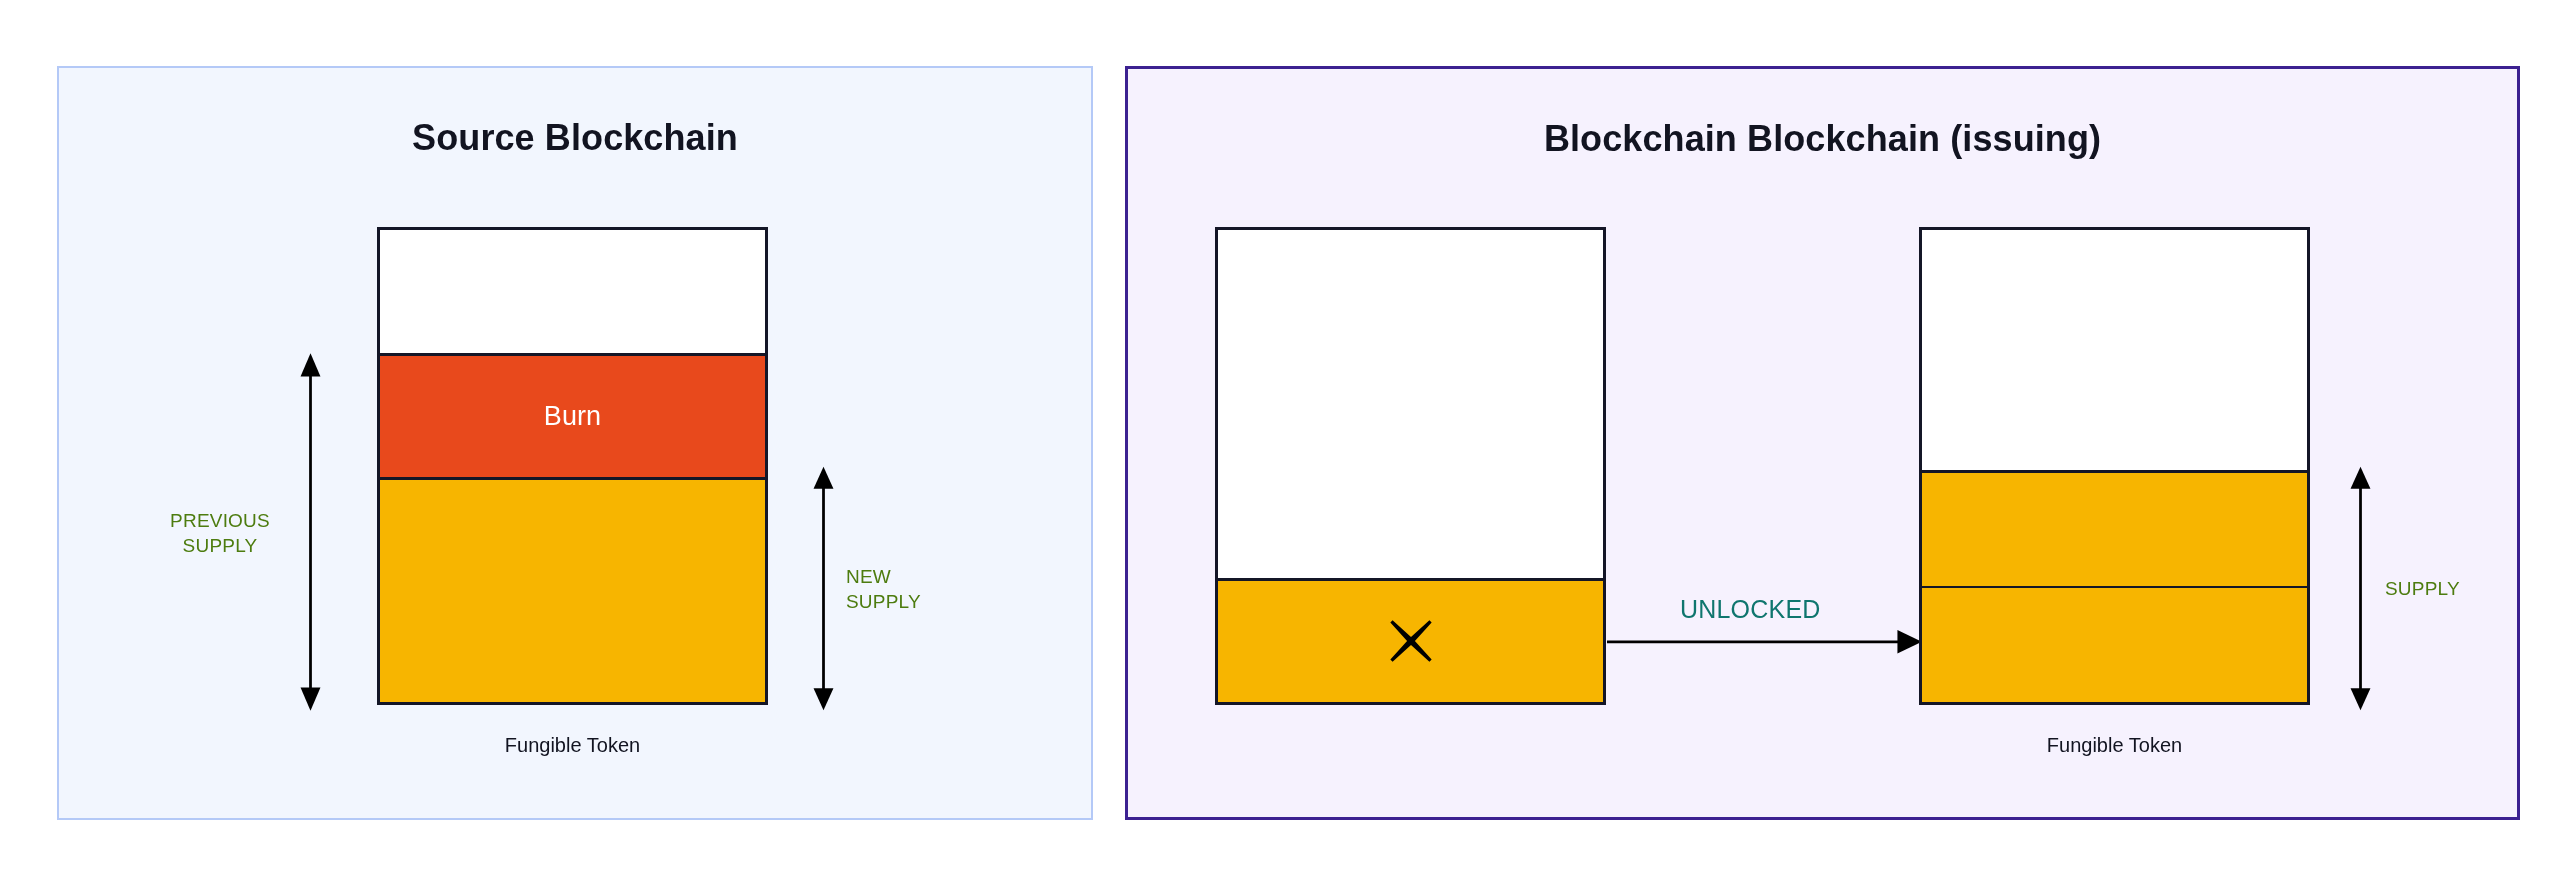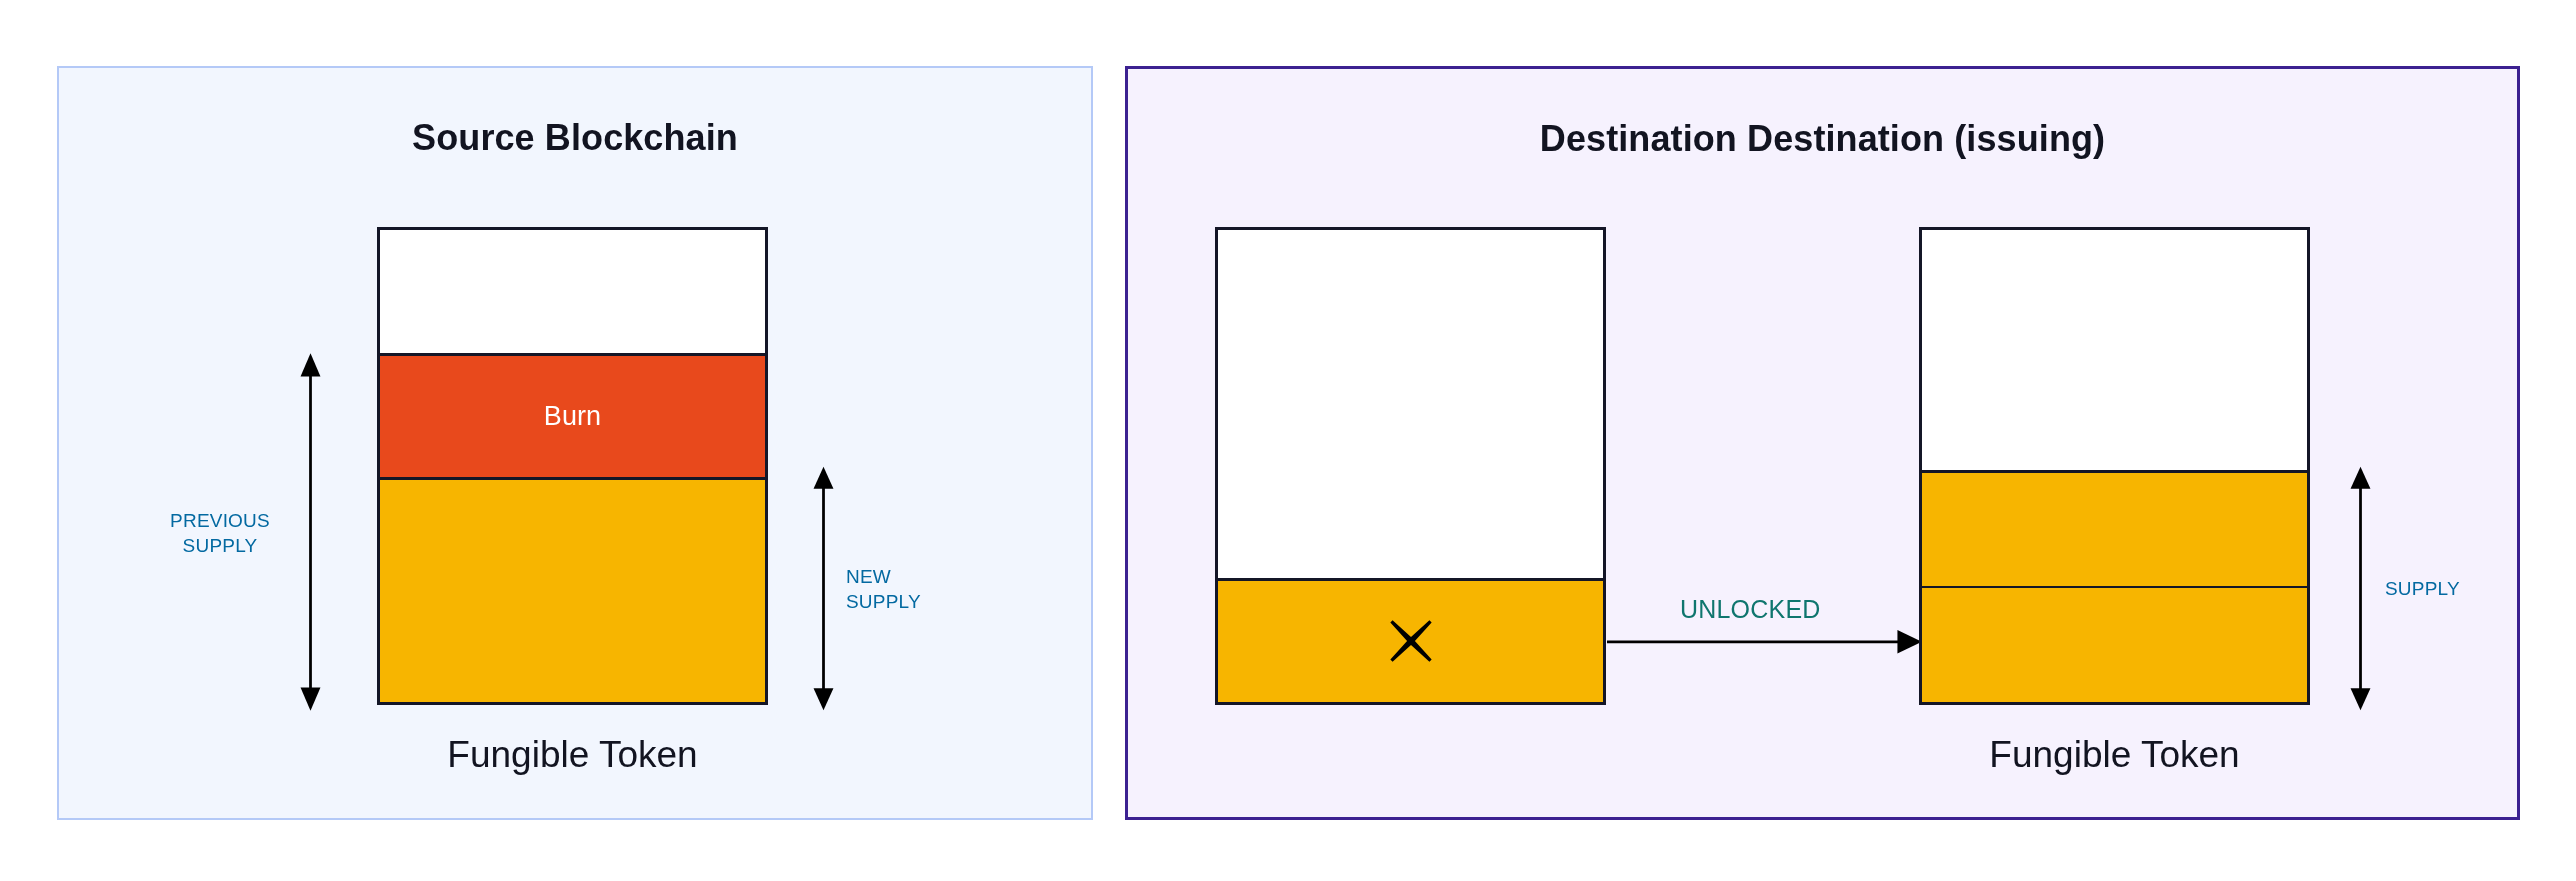--- a/index.html
+++ b/index.html
@@ -88,36 +88,36 @@
 
   .x-mark {
     font-size: 0;
     line-height: 0;
   }
 
   
   .box-caption {
     position: absolute;
     text-align: center;
-    font-size: 37px;
+    font-size: 20px;
     font-weight: 400;
     color: #121421;
     white-space: nowrap;
   }
 
   
   .measure {
     position: absolute;
   }
   .measure-label {
     position: absolute;
     text-align: center;
     font-size: 19px;
     line-height: 1.32;
-    color: #0369a1;
+    color: #4d7c0f;
     letter-spacing: 0.2px;
     white-space: pre-line;
   }
 
   .flow-label {
     position: absolute;
     font-size: 25px;
     color: #0f766e;
     letter-spacing: 0.2px;
     white-space: nowrap;
@@ -158,21 +158,21 @@
     <svg width="31" height="247" viewBox="0 0 56 444">
       <line x1="28" y1="32" x2="28" y2="412" stroke="#000000" stroke-width="5"></line>
       <polygon points="28,2 46,42 10,42" fill="#000000"></polygon>
       <polygon points="28,442 46,402 10,402" fill="#000000"></polygon>
     </svg>
   </div>
   <div class="measure-label" style="left:846px; top:564px; width:122px; text-align:left;">NEW
 SUPPLY</div>
 
   <div class="panel panel--destination">
-    <div class="panel-title">Destination Destination (issuing)</div>
+    <div class="panel-title">Blockchain Blockchain (issuing)</div>
   </div>
 
   <div class="box" style="left:1215px; top:227px; width:391px; height:478px;">
     <div class="seg seg--empty" style="height:353px;"></div>
     <div class="seg seg--gold" style="height:126px;">
       <span class="x-mark">
         <svg width="48" height="48" viewBox="0 0 86 86">
           <path d="M10 6 L43 36 L76 6 L80 10 L50 43 L80 76 L76 80 L43 50 L10 80 L6 76 L36 43 L6 10 Z" fill="#000000"></path>
         </svg>
       </span>

